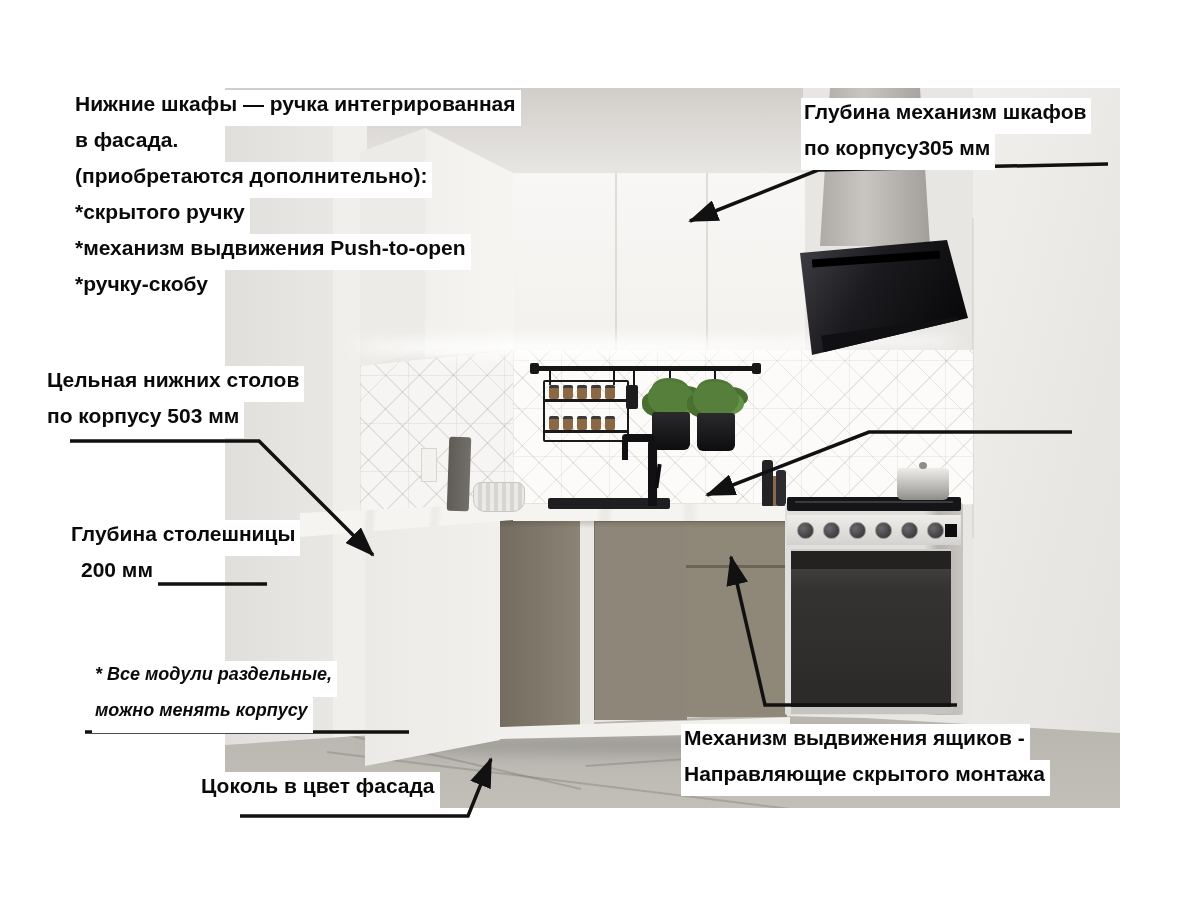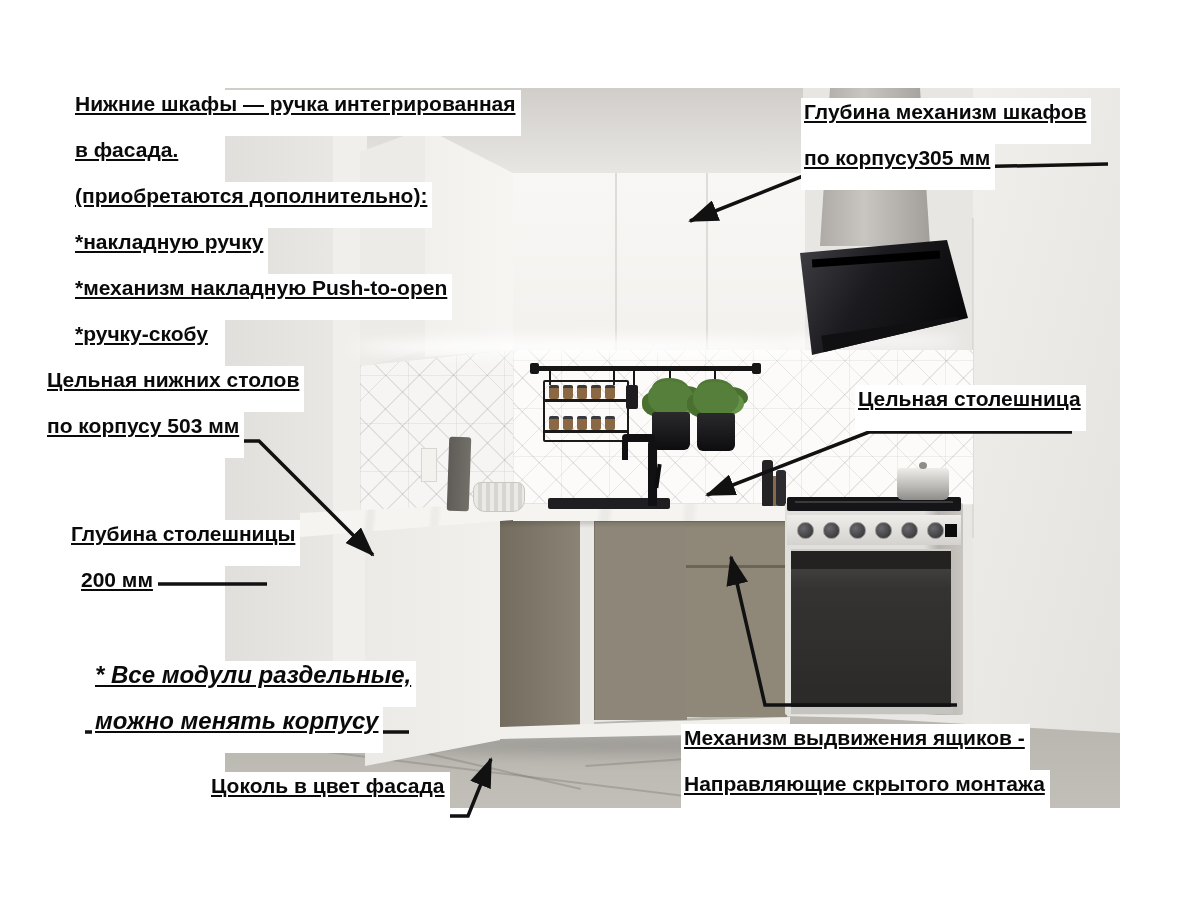--- a/index.html
+++ b/index.html
@@ -115,30 +115,30 @@
        background:linear-gradient(180deg,#efedea,#b9b7b3 60%,#8f8d89);}
   .pot-lid{position:absolute;left:22px;top:-6px;width:8px;height:7px;background:#8f8d89;border-radius:50%;}
   
   .hood{left:575px;top:152px;width:168px;height:115px;
         background:linear-gradient(120deg,#3e3e44 0%,#1b1b1f 40%,#0a0a0c 85%);
         clip-path:polygon(0 13px,147px 0,168px 78px,12px 115px);}
   .hood-slot{position:absolute;left:12px;top:15px;width:128px;height:8px;background:#000;transform:rotate(-4deg);}
   .hood-base{position:absolute;left:22px;top:86px;width:138px;height:20px;background:#101012;transform:rotate(-8deg);}
   
   .lbl{position:absolute;font-weight:700;font-size:21px;line-height:27px;color:#0a0a0a;white-space:nowrap;z-index:5;}
-  .lbl .ln{background:#fff;width:fit-content;padding:0 5px 19px 3px;text-decoration:underline;}
-  .note{font-style:italic;font-size:24px;}
+  .lbl .ln{background:#fff;width:fit-content;padding:0 5px 9px 3px;}
+  .note{font-style:italic;font-size:18px;}
   .ln-indent{padding-left:13px !important;}
   .l-handles{left:72px;top:90px;}
   .l-upperdepth{left:801px;top:98px;}
   .l-basedepth{left:44px;top:366px;}
   .l-counterdepth{left:68px;top:520px;}
   .l-solid{left:855px;top:385px;}
   .l-note{left:92px;top:661px;}
-  .l-plinth{left:208px;top:772px;}
+  .l-plinth{left:198px;top:772px;}
   .l-drawers{left:681px;top:724px;}
   .overlay{position:absolute;left:0;top:0;z-index:4;}
   .pl{fill:none;stroke:#111;stroke-width:3.5px;}
 </style>
 </head>
 <body>
 
 <div class="page">
 
   <div class="ab photo">
@@ -258,43 +258,40 @@
     <polyline class="pl" points="1072,432 869,432 707,495" marker-end="url(#ah)"></polyline>
     <polyline class="pl" points="957,705 765,705 731,557" marker-end="url(#ah)"></polyline>
     <polyline class="pl" points="240,816 468,816 491,759" marker-end="url(#ah)"></polyline>
     <line class="pl" x1="85" y1="732" x2="409" y2="732"></line>
   </svg>
 
   <div class="lbl l-handles">
     <div class="ln">Нижние шкафы — ручка интегрированная</div>
     <div class="ln">в фасада.</div>
     <div class="ln">(приобретаются дополнительно):</div>
-    <div class="ln">*накладную ручку</div>
-    <div class="ln">*механизм накладную Push-to-open</div>
+    <div class="ln">*скрытого ручку</div>
+    <div class="ln">*механизм выдвижения Push-to-open</div>
     <div class="ln">*ручку-скобу</div>
   </div>
 
   <div class="lbl l-upperdepth">
     <div class="ln">Глубина механизм шкафов</div>
     <div class="ln">по корпусу305 мм</div>
   </div>
 
   <div class="lbl l-basedepth">
     <div class="ln">Цельная нижних столов</div>
     <div class="ln">по корпусу 503 мм</div>
   </div>
 
   <div class="lbl l-counterdepth">
     <div class="ln">Глубина столешницы</div>
     <div class="ln ln-indent">200 мм</div>
   </div>
 
-  <div class="lbl l-solid">
-    <div class="ln">Цельная столешница</div>
-  </div>
 
   <div class="lbl note l-note">
     <div class="ln">* Все модули раздельные,</div>
     <div class="ln">можно менять корпусу</div>
   </div>
 
   <div class="lbl l-plinth">
     <div class="ln">Цоколь в цвет фасада</div>
   </div>
 

